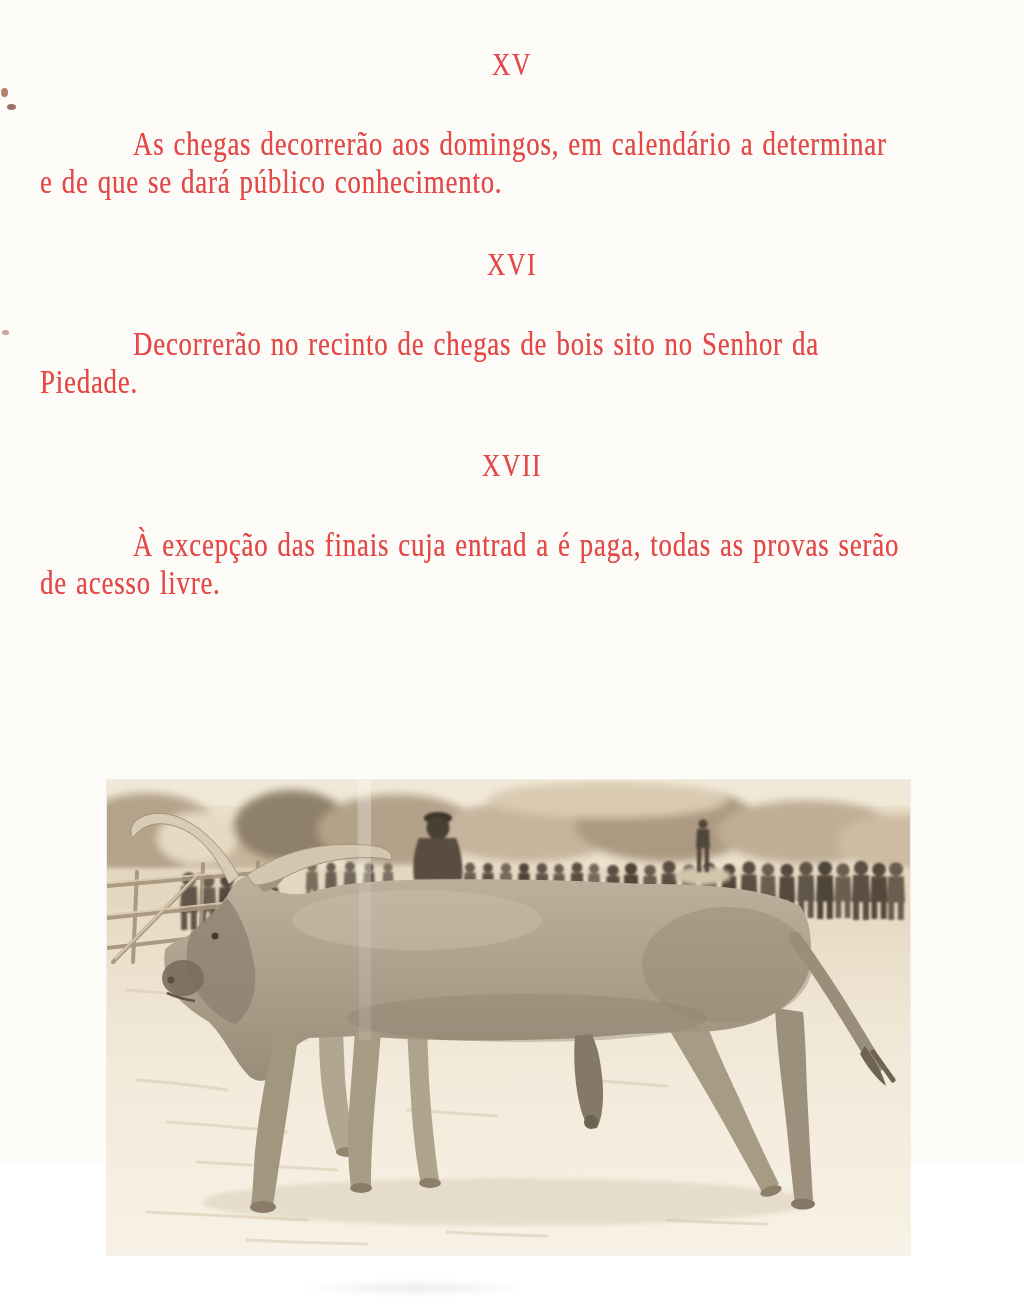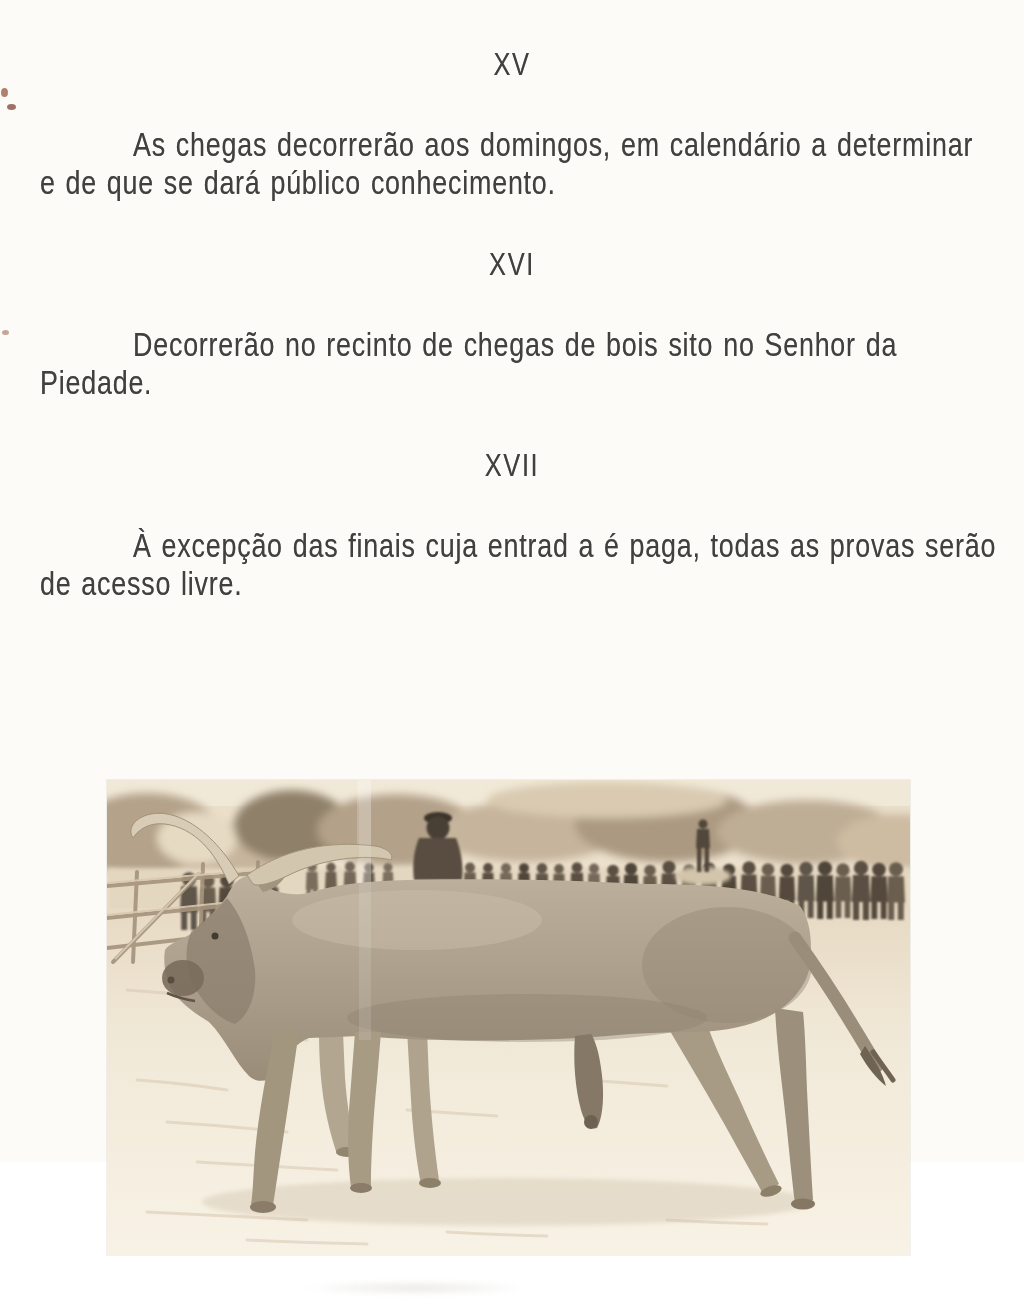--- a/index.html
+++ b/index.html
@@ -1,21 +1,21 @@
 <!DOCTYPE html>
 <html><head>
 <meta charset="utf-8">
 <style>
   html,body{margin:0;padding:0;}
   body{width:1024px;height:1314px;background:#ffffff;overflow:hidden;}
   .page{
     position:absolute;inset:0;width:1024px;height:1162px;
     background:#fcfbf7;
-    font-family:Liberation Sans, sans-serif;
-    color:#404040;
+    font-family:Liberation Serif, serif;
+    color:#ef4444;
   }
   .rn{ 
     position:absolute;left:0;width:100%;text-align:center;margin:0;
     font-size:31px;font-weight:400;line-height:1;letter-spacing:2px;
     transform:scaleX(0.82);
     text-shadow:0 0 .7px rgba(62,58,53,.5);
   }
   .ln{ 
     position:absolute;left:40px;margin:0;
     font-size:34px;font-weight:400;line-height:1;

